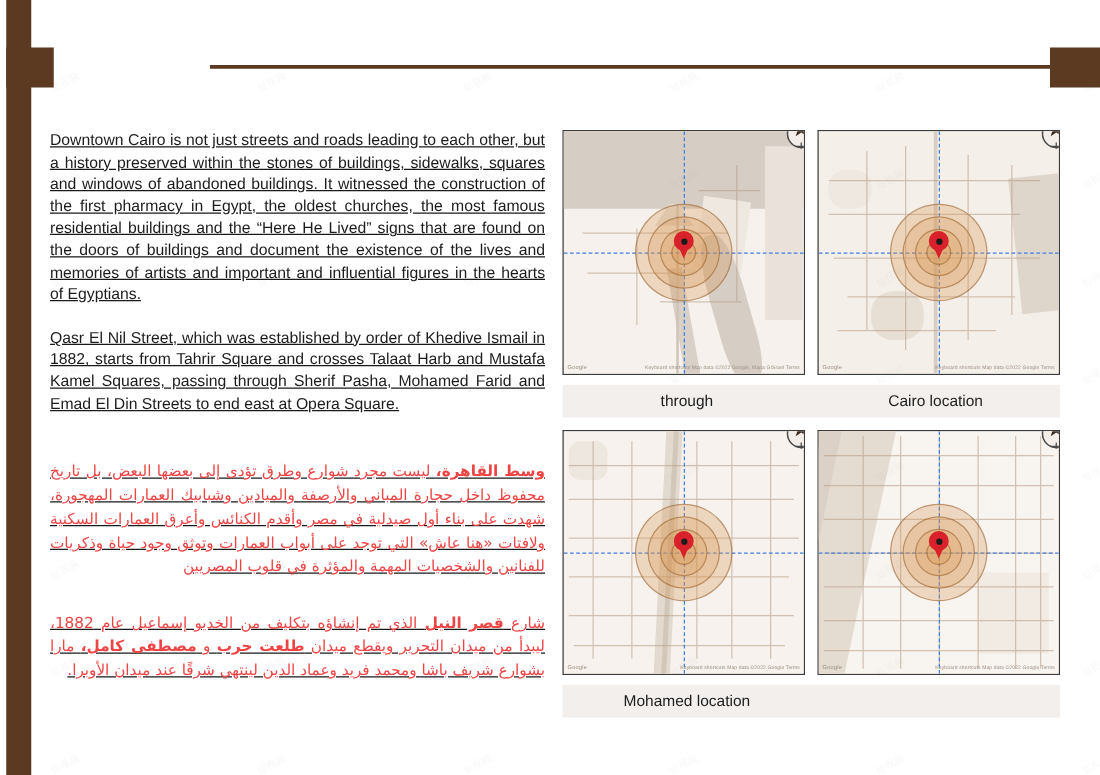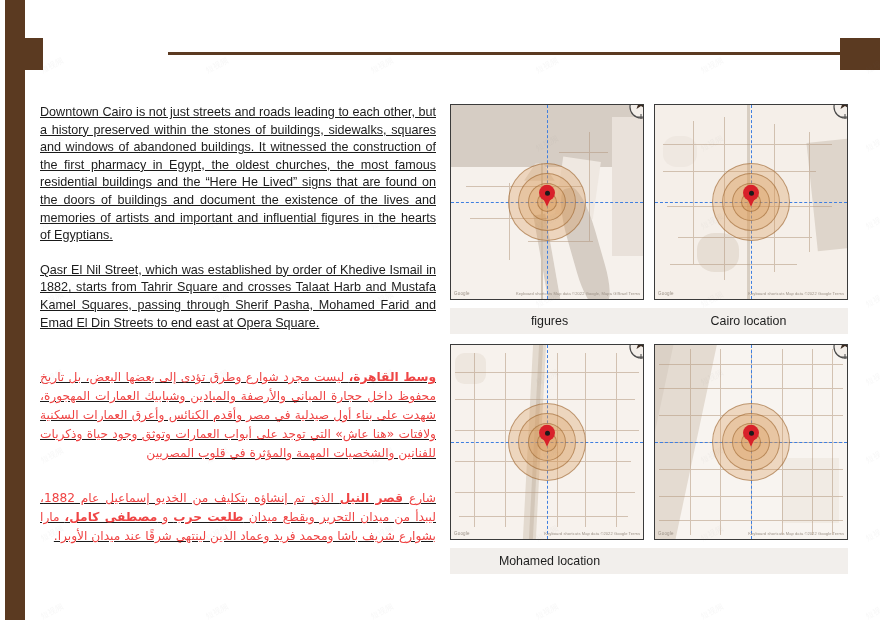--- a/index.html
+++ b/index.html
@@ -465,21 +465,21 @@
             <line x1="15" y1="22" x2="15" y2="27" stroke="#4a4a4a" stroke-width="1"></line>
             <line x1="11" y1="25" x2="19" y2="25" stroke="#4a4a4a" stroke-width="1"></line>
           </svg>
           <div class="wm-tl">Google</div>
           <div class="wm-br">Keyboard shortcuts   Map data ©2022 Google   Terms</div>
         </div>
       </div>
     </div>
 
     <div class="caption-band">
-      <div class="cap">figures</div>
+      <div class="cap">through</div>
       <div class="cap">Cairo location</div>
     </div>
 
     <div class="map-row">
 
       <div class="map-cell">
         <div class="map-frame m3">
           <div class="base3"></div>
           <div class="river3"></div>
           <div class="river3b"></div>

